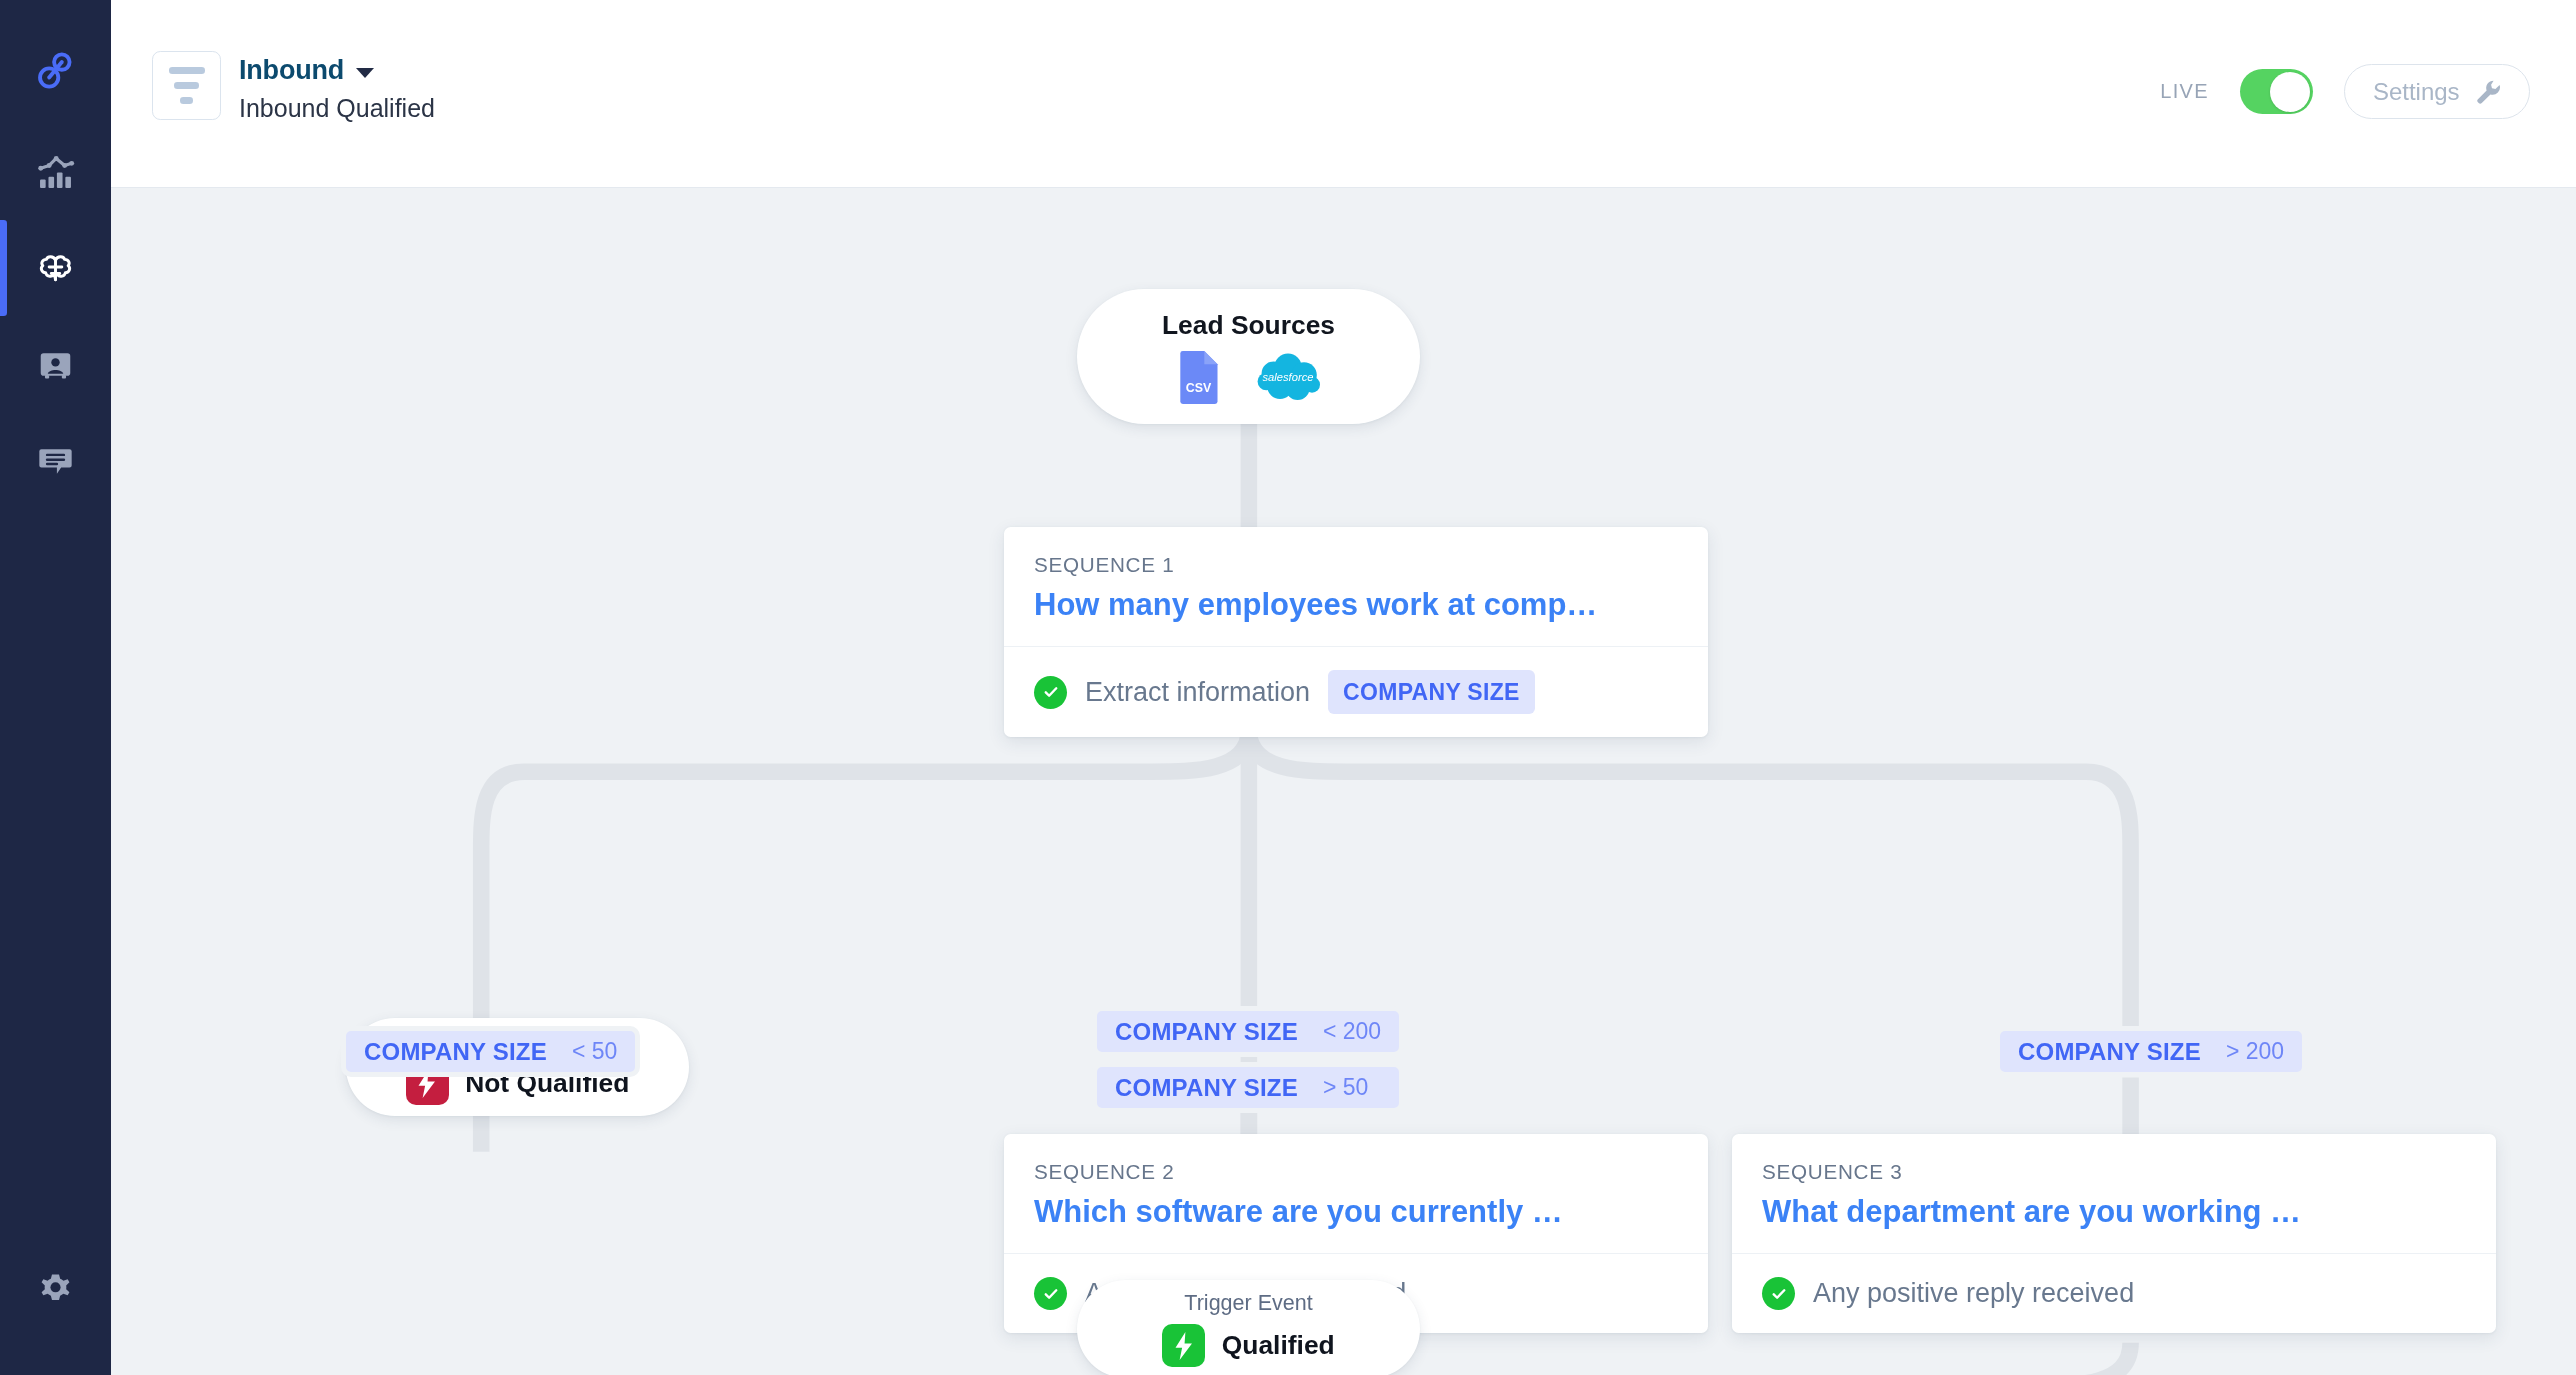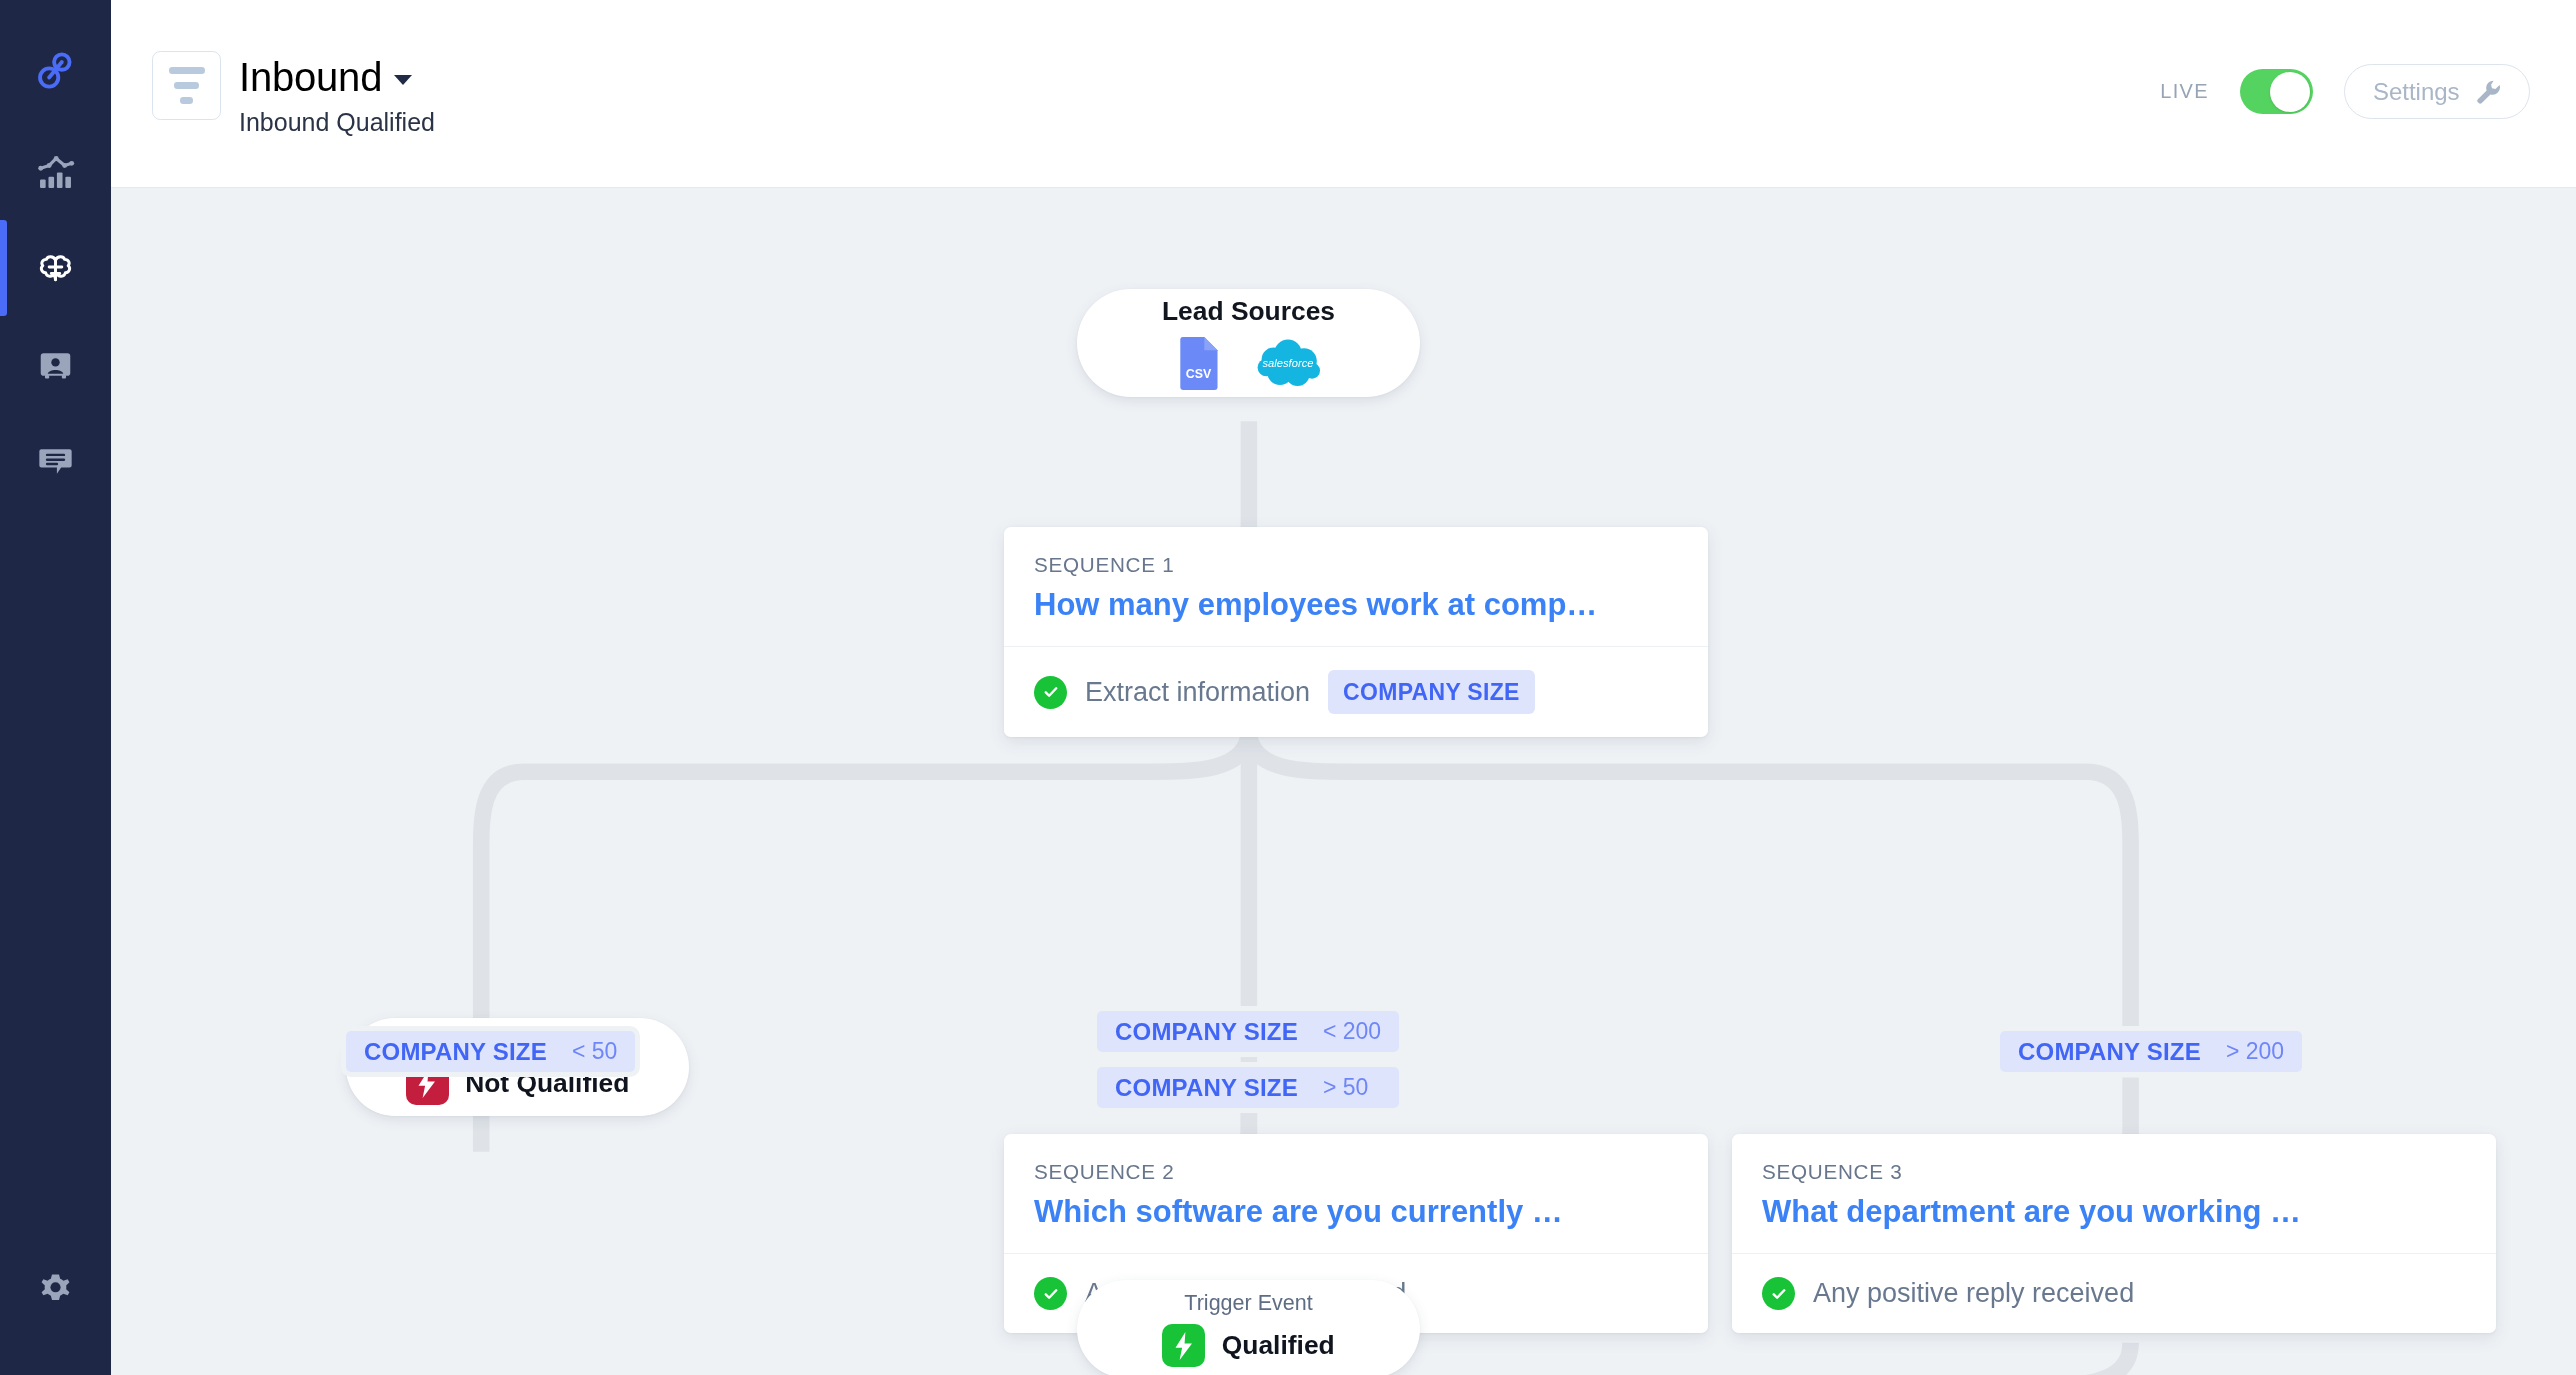--- a/index.html
+++ b/index.html
@@ -54,21 +54,21 @@
     background: #fff;
     display: flex; align-items: center; justify-content: center;
     flex-direction: column; gap: 7.4px;
     cursor: pointer;
   }
   .funnel-bar { background: #b9cade; border-radius: 3.3px; height: 7.4px; }
   .fb1 { width: 36px; } .fb2 { width: 25px; } .fb3 { width: 13.2px; }
   #flow-titles { padding-top: 4.1px; }
   #flow-title-row { display: flex; align-items: center; gap: 11.6px; cursor: pointer; }
   #flow-title {
-    font-size: 40px; font-weight: normal; color: #000000; letter-spacing: -0.2px;
+    font-size: 27px; font-weight: bold; color: #0c4a6e; letter-spacing: -0.2px;
   }
   .caret-down {
     width: 0; height: 0; margin-top: 5px;
     border-left: 9px solid transparent;
     border-right: 9px solid transparent;
     border-top: 10.7px solid #222b45;
   }
   #flow-subtitle {
     margin-top: 8.3px; font-size: 25px; color: #2b3446; font-weight: 400;
   }
@@ -131,21 +131,21 @@
 
   .node { position: absolute; z-index: 5; }
 
   
   .pill {
     background: #ffffff; border-radius: 83px;
     box-shadow: 0 4.1px 13.2px rgba(40,60,90,0.10), 0 0.8px 2.5px rgba(40,60,90,0.06);
     display: flex; flex-direction: column; align-items: center; justify-content: center;
     cursor: pointer;
   }
-  #lead-sources { left: 966px; top: 100px; width: 343px; height: 108px; }
+  #lead-sources { left: 966px; top: 100px; width: 343px; height: 135px; }
   #lead-sources .pill-title {
     font-size: 26.4px; font-weight: bold; color: #11161f; margin-bottom: 10px;
   }
   .source-icons { display: flex; align-items: center; gap: 36px; }
   .csv-icon { width: 43px; height: 53px; display:block; }
   .sf-icon { width: 64px; height: 51px; display:block; }
 
   .trigger-pill { width: 343px; height: 98px; }
   .trigger-label { font-size: 21.5px; color: #5e6c84; margin-bottom: 8.3px; }
   .trigger-row { display: flex; align-items: center; gap: 16.5px; }

